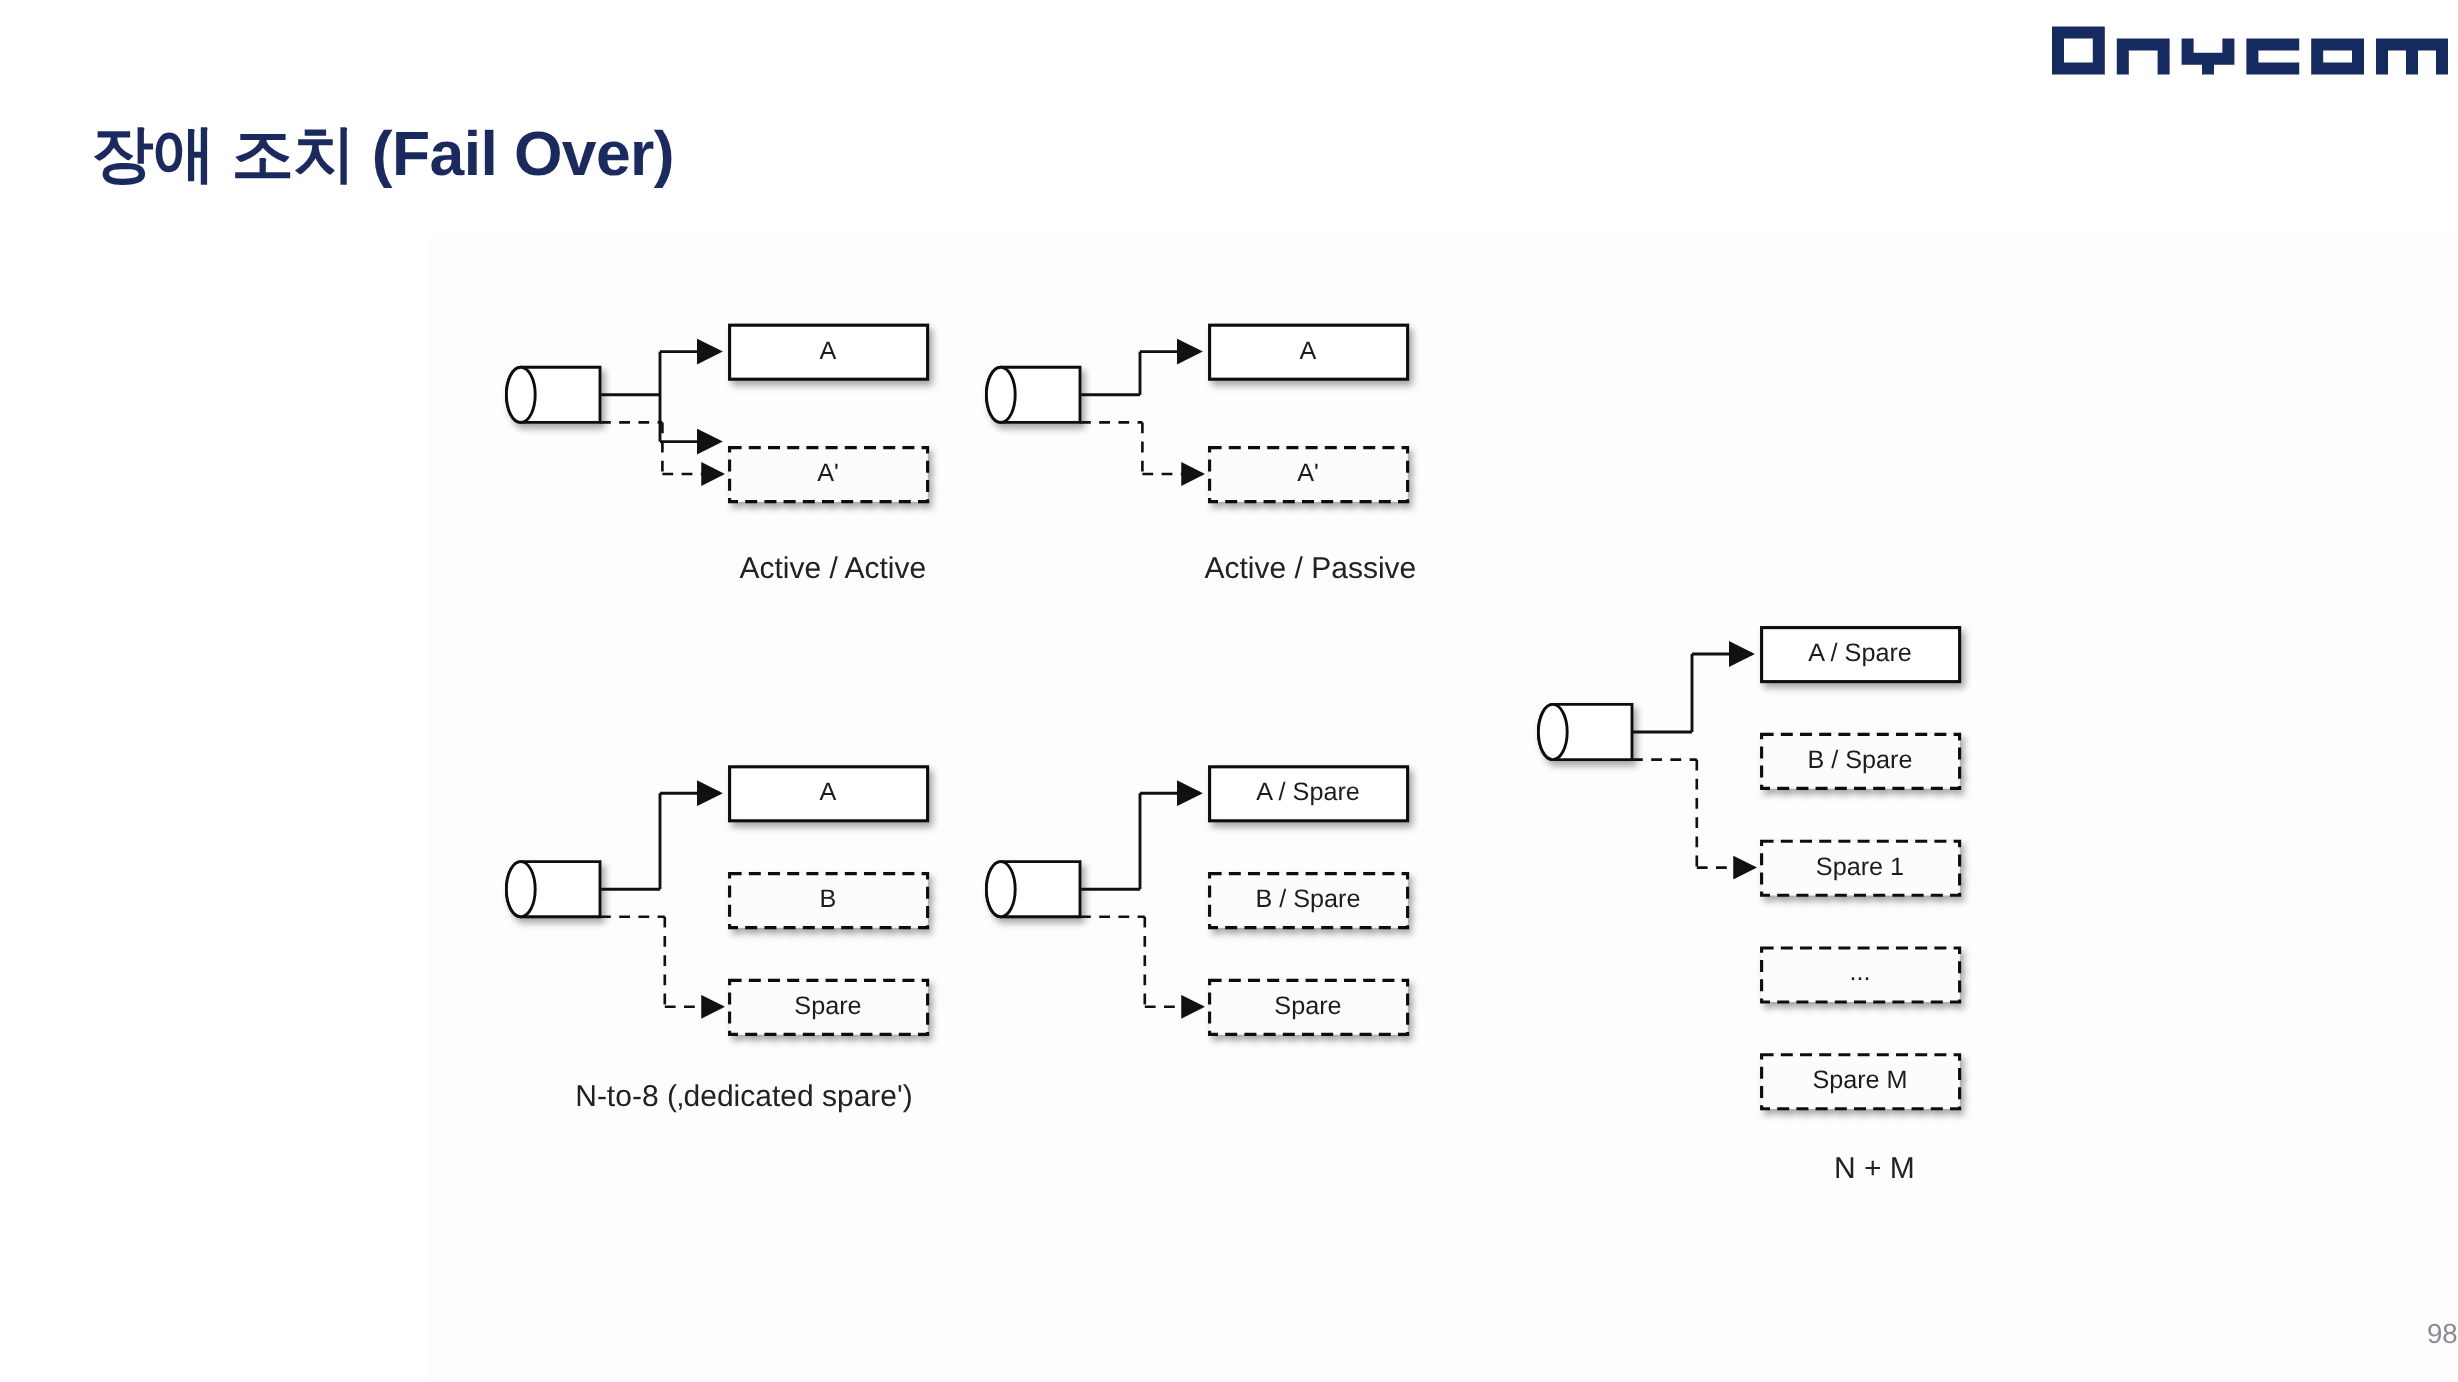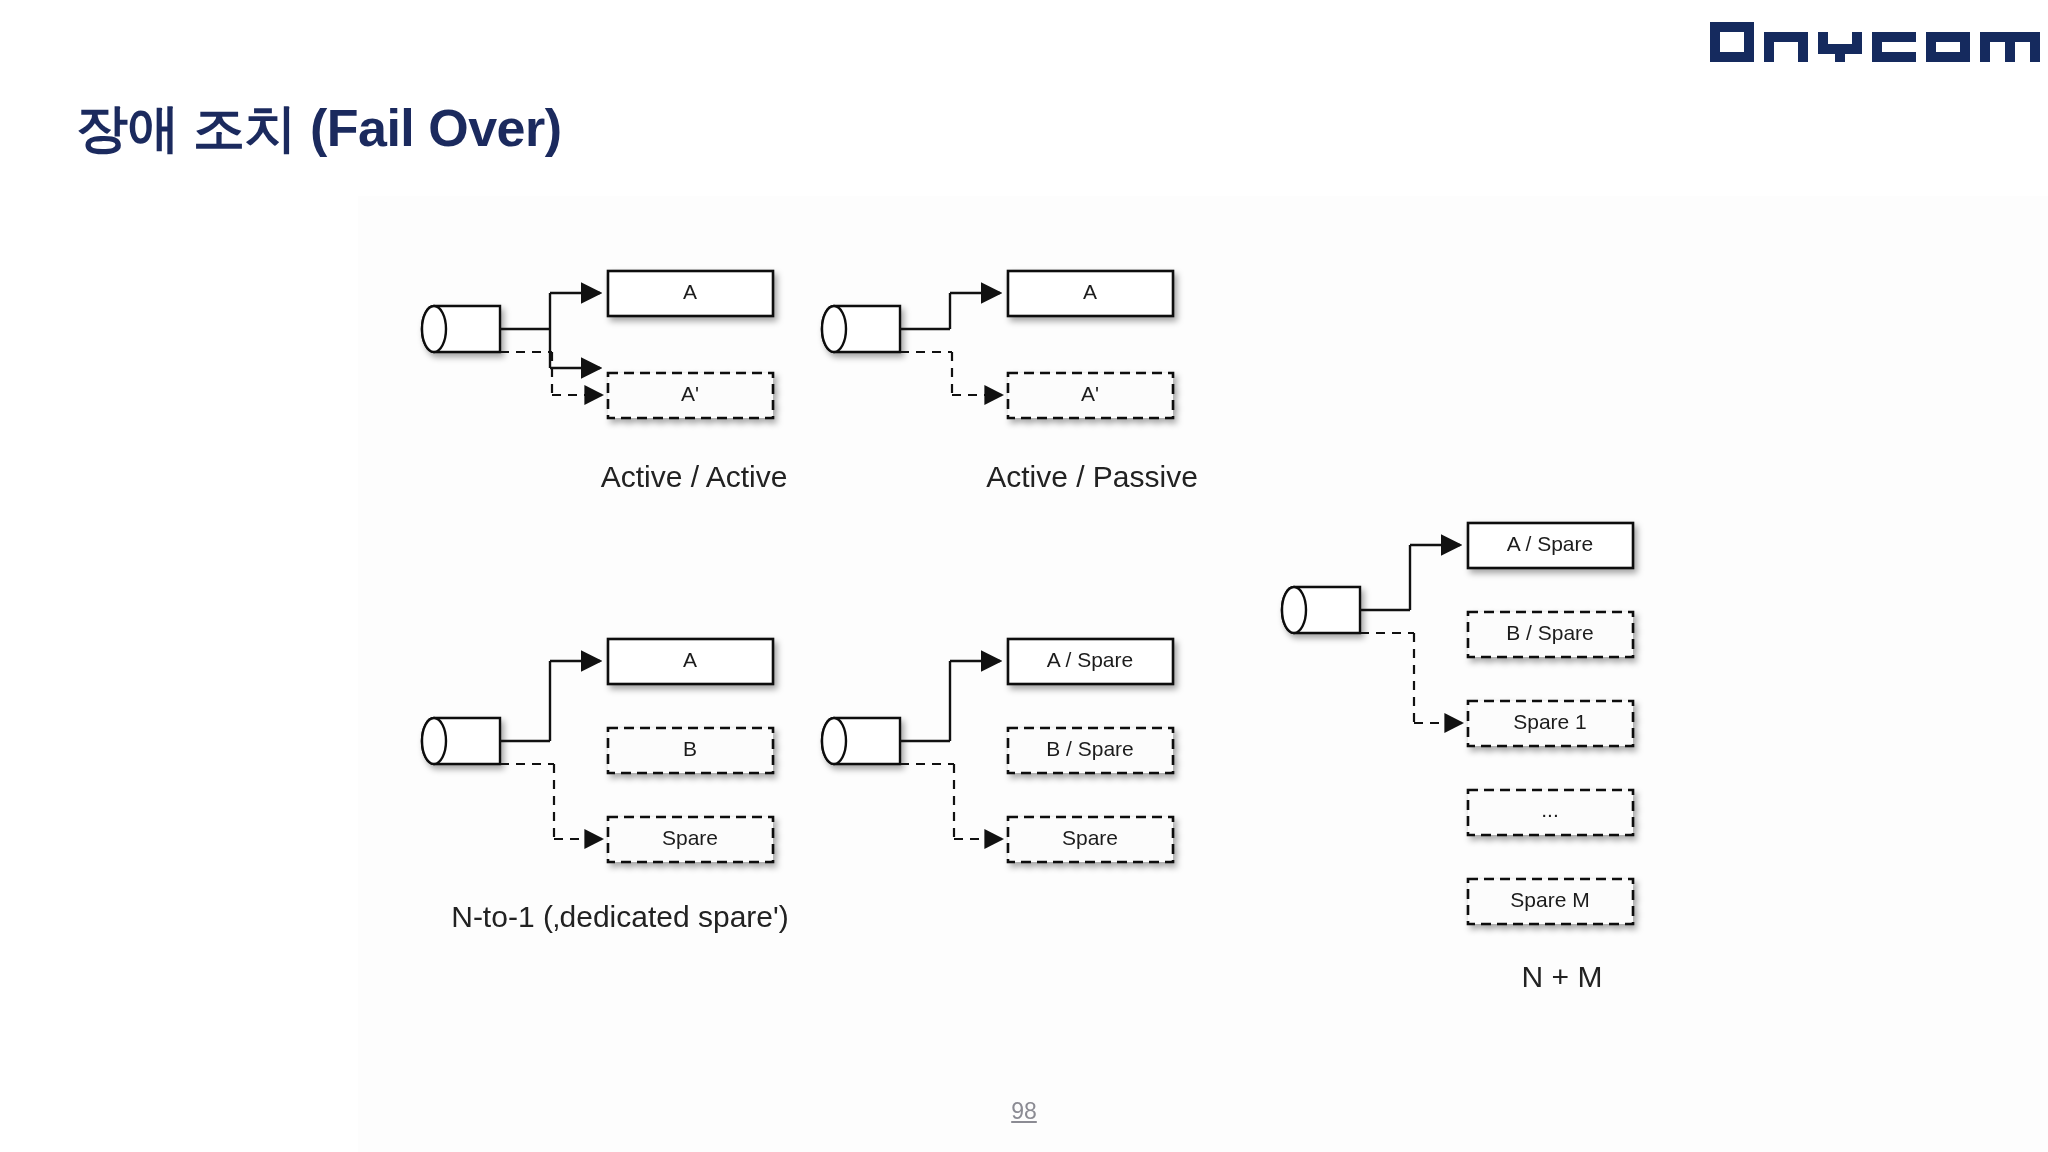--- a/index.html
+++ b/index.html
@@ -40,31 +40,30 @@
     color: #1b2a5e;
     letter-spacing: -0.5px;
     white-space: nowrap;
     text-align: right;
   }
   #page-number {
     position: absolute;
     left: 0;
     top: 1098px;
     width: 2048px;
-    text-align: center;
+    text-align: right;
     font-size: 23px;
     color: #8b8b93;
-    text-decoration: underline;
   }
   .diagram {
     position: absolute;
   }
   .diag-caption {
     position: absolute;
-    font-size: 30px;
+    font-size: 25px;
     color: #222222;
     white-space: nowrap;
     text-align: center;
   }
   svg { display: block; overflow: visible; }
   .node-label {
     font-family: "Liberation Sans", sans-serif;
     font-size: 21px;
     fill: #1c1c1c;
   }
@@ -219,21 +218,21 @@
       <g>
         <rect x="188" y="92" width="165" height="45" fill="#fcfcfc" stroke="#111" stroke-width="2.6" stroke-dasharray="10 6" filter="url(#sh3)"></rect>
         <text class="node-label" x="270" y="120" text-anchor="middle">B</text>
       </g>
 
       <g>
         <rect x="188" y="181" width="165" height="45" fill="#fcfcfc" stroke="#111" stroke-width="2.6" stroke-dasharray="10 6" filter="url(#sh3)"></rect>
         <text class="node-label" x="270" y="209" text-anchor="middle">Spare</text>
       </g>
     </svg>
-    <div class="diag-caption" style="left:-20px; top:264px; width:440px;">N-to-1 (‚dedicated spare')</div>
+    <div class="diag-caption" style="left:-20px; top:264px; width:440px;">N-to-8 (‚dedicated spare')</div>
   </div>
 
   <div class="diagram" style="left:820px; top:636px;">
     <svg width="400" height="240" viewBox="0 0 400 240">
       <defs>
         <filter id="sh4" x="-40%" y="-40%" width="200%" height="220%">
           <feDropShadow dx="3" dy="4" stdDeviation="3" flood-color="#000" flood-opacity="0.35"></feDropShadow>
         </filter>
         <marker id="ah4" markerWidth="9" markerHeight="9" refX="8" refY="4.5" orient="auto">
           <path d="M0,0 L9,4.5 L0,9 z" fill="#111"></path>

